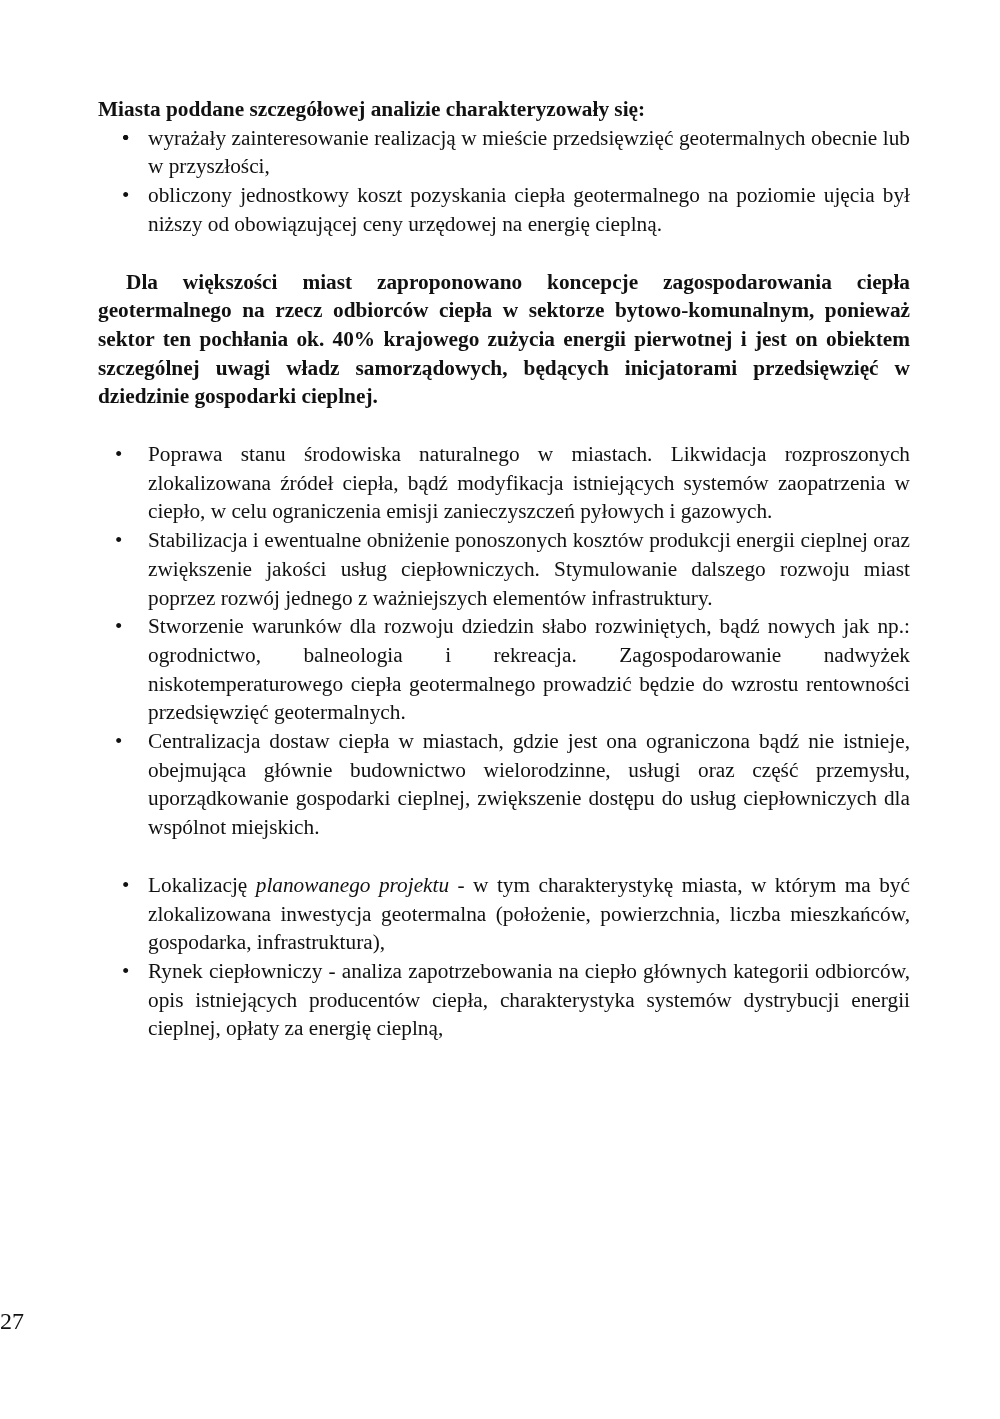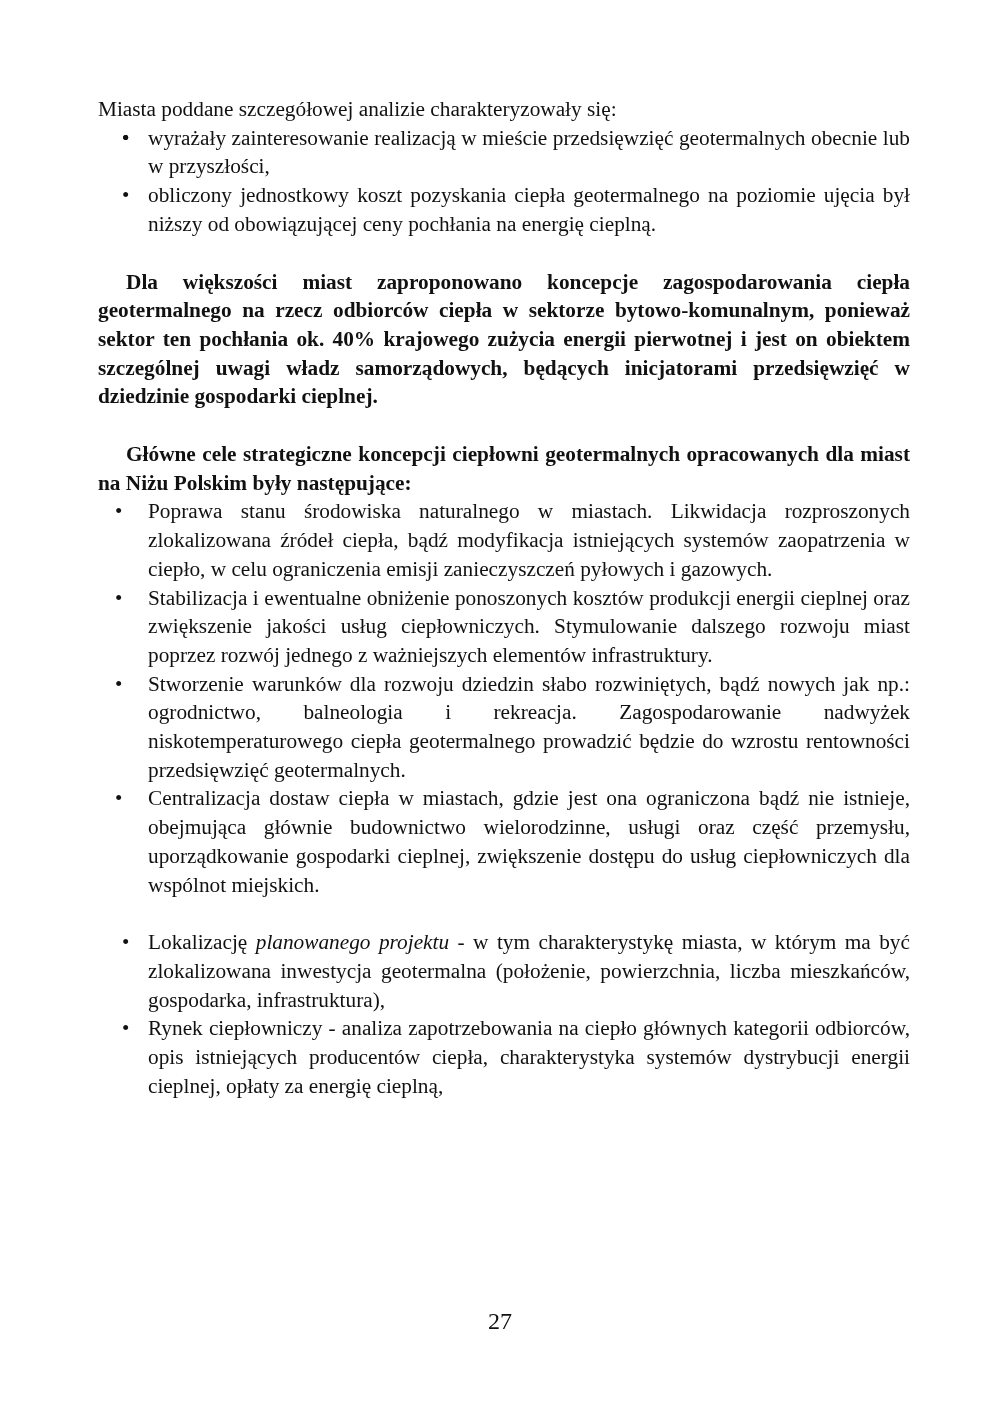--- a/index.html
+++ b/index.html
@@ -12,21 +12,21 @@
       color: #111111;
     }
     .page {
       position: absolute;
       left: 98px;
       top: 95px;
       width: 812px;
       font-size: 21.3px;
       line-height: 28.7px;
     }
-    .heading { font-weight: normal; margin: 0; }
+    .heading { font-weight: bold; margin: 0; }
     .para { margin: 0; text-align: justify; text-align-last: left; }
     .indent { text-indent: 28px; font-weight: bold; }
     .gap { height: 29px; }
     ul.list { list-style: none; margin: 0; padding: 0; }
     ul.list li {
       position: relative;
       padding-left: 50px;
       text-align: justify;
       text-align-last: left;
     }
@@ -36,45 +36,44 @@
       font-size: 21px;
     }
     ul.list-a li .bullet { left: 24px; }
     ul.list-b li .bullet { left: 17px; }
     em { font-style: italic; }
     .page-number {
       position: absolute;
       left: 0;
       width: 1000px;
       top: 1306px;
-      text-align: center;
+      text-align: left;
       font-size: 24px;
       line-height: 30px;
     }
   </style>
 </head>
 <body>
 
 <div class="page">
 
   <p class="heading">Miasta poddane szczegółowej analizie charakteryzowały się:</p>
   <ul class="list list-a">
     <li><span class="bullet">•</span></li>
     <li><span class="bullet">•</span></li>
     <li><span class="bullet">•</span><span>wyrażały zainteresowanie realizacją w mieście przedsięwzięć geotermalnych obecnie lub w przyszłości,</span></li>
-    <li><span class="bullet">•</span><span>obliczony jednostkowy koszt pozyskania ciepła geotermalnego na poziomie ujęcia był niższy od obowiązującej ceny pochłania na energię cieplną.</span></li>
+    <li><span class="bullet">•</span><span>obliczony jednostkowy koszt pozyskania ciepła geotermalnego na poziomie ujęcia był niższy od obowiązującej ceny urzędowej na energię cieplną.</span></li>
   </ul>
 
   <div class="gap"></div>
 
   <p class="para indent">Dla większości miast zaproponowano koncepcje zagospodarowania ciepła geotermalnego na rzecz odbiorców ciepła w sektorze bytowo-komunalnym, ponieważ sektor ten pochłania ok. 40% krajowego zużycia energii pierwotnej i jest on obiektem szczególnej uwagi władz samorządowych, będących inicjatorami przedsięwzięć w dziedzinie gospodarki cieplnej.</p>
 
   <div class="gap"></div>
 
-  <p class="para indent">Główne cele strategiczne koncepcji ciepłowni geotermalnych opracowanych dla miast na Niżu Polskim były następujące:</p>
   <ul class="list list-b">
     <li><span class="bullet">•</span><span>Poprawa stanu środowiska naturalnego w miastach. Likwidacja rozproszonych zlokalizowana źródeł ciepła, bądź modyfikacja istniejących systemów zaopatrzenia w ciepło, w celu ograniczenia emisji zanieczyszczeń pyłowych i gazowych.</span></li>
     <li><span class="bullet">•</span><span>Stabilizacja i ewentualne obniżenie ponoszonych kosztów produkcji energii cieplnej oraz zwiększenie jakości usług ciepłowniczych. Stymulowanie dalszego rozwoju miast poprzez rozwój jednego z ważniejszych elementów infrastruktury.</span></li>
     <li><span class="bullet">•</span><span>Stworzenie warunków dla rozwoju dziedzin słabo rozwiniętych, bądź nowych jak np.: ogrodnictwo, balneologia i rekreacja. Zagospodarowanie nadwyżek niskotemperaturowego ciepła geotermalnego prowadzić będzie do wzrostu rentowności przedsięwzięć geotermalnych.</span></li>
     <li><span class="bullet">•</span><span>Centralizacja dostaw ciepła w miastach, gdzie jest ona ograniczona bądź nie istnieje, obejmująca głównie budownictwo wielorodzinne, usługi oraz część przemysłu, uporządkowanie gospodarki cieplnej, zwiększenie dostępu do usług ciepłowniczych dla wspólnot miejskich.</span></li>
   </ul>
 
   <div class="gap"></div>
 
   <ul class="list list-a">

